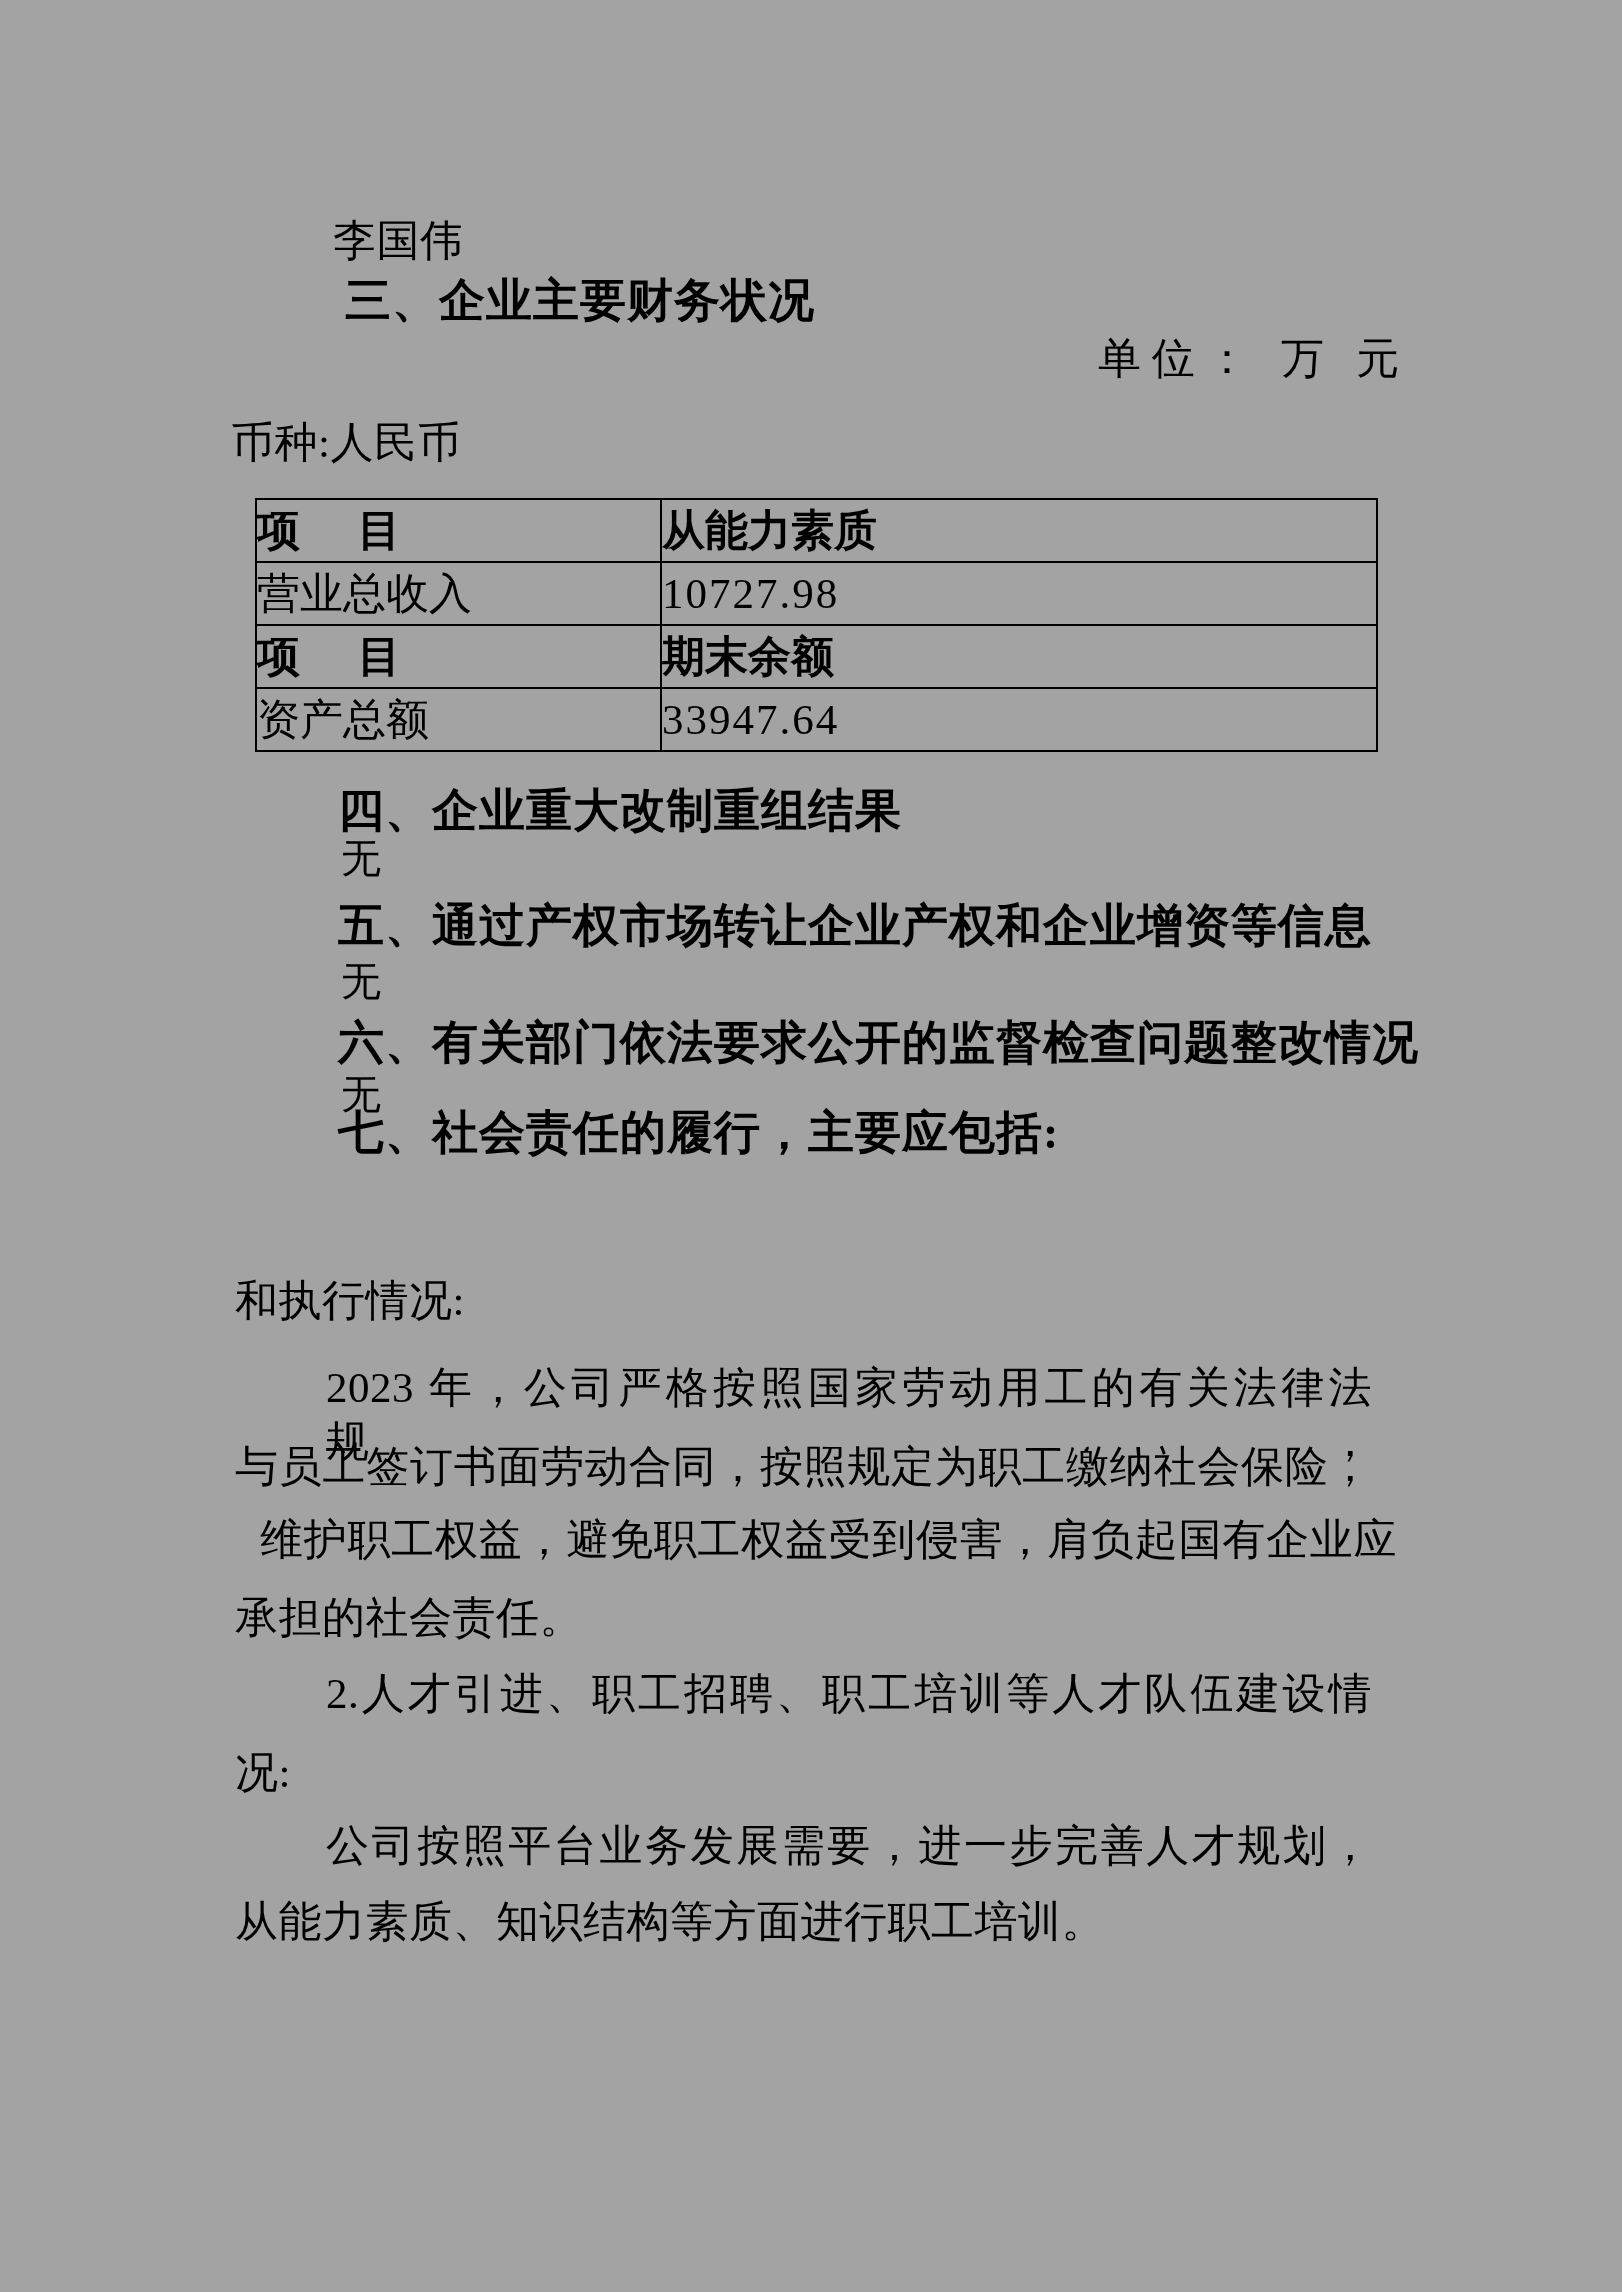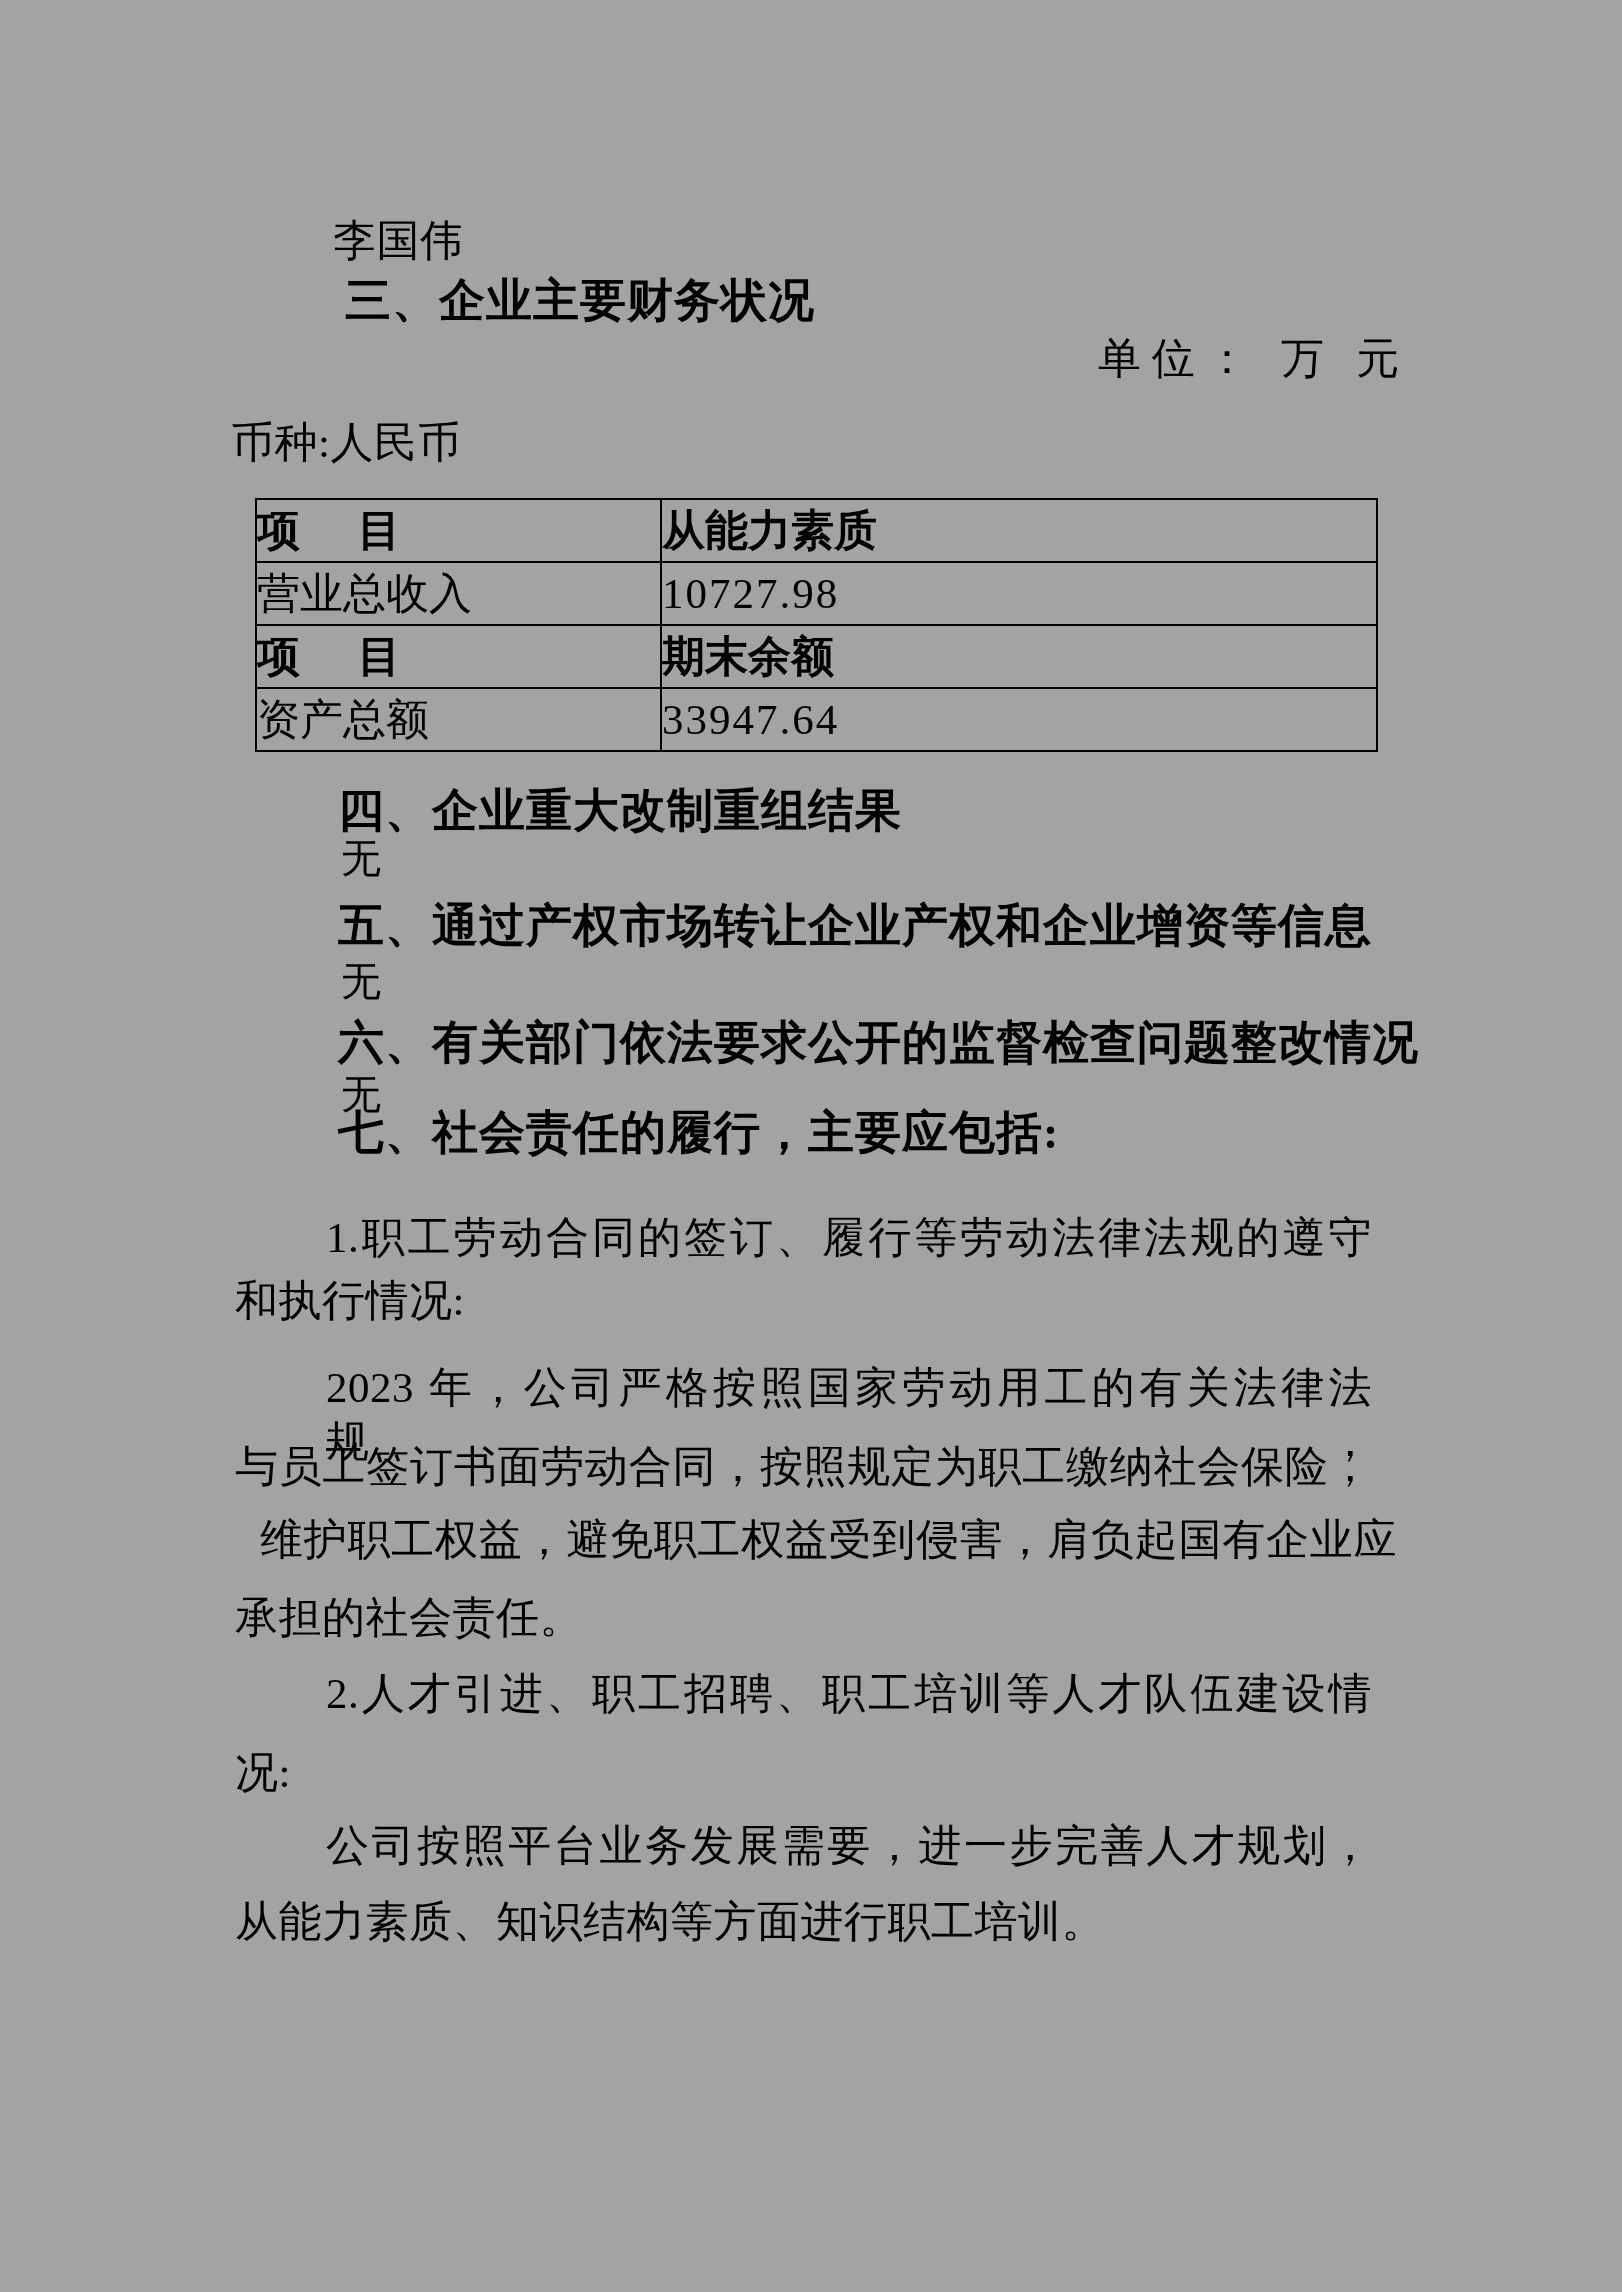--- a/index.html
+++ b/index.html
@@ -113,21 +113,20 @@
   <div class="ln hd" style="left:338px; top:897px;">五、通过产权市场转让企业产权和企业增资等信息</div>
 
   <div class="ln none-ln" style="left:341px; top:957px;">无</div>
 
   <div class="ln hd" style="left:338px; top:1014px;">六、有关部门依法要求公开的监督检查问题整改情况</div>
 
   <div class="ln none-ln" style="left:341px; top:1070px;">无</div>
 
   <div class="ln hd" style="left:338px; top:1104px;">七、社会责任的履行，主要应包括:</div>
 
-  <div class="ln just" style="left:326px; top:1211px; width:1046px;">1.职工劳动合同的签订、履行等劳动法律法规的遵守</div>
 
   <div class="ln" style="left:235px; top:1274px;text-align:center;">和执行情况:</div>
 
   <div class="ln just" style="left:326px; top:1361px; width:1046px;">2023 年，公司严格按照国家劳动用工的有关法律法规，</div>
 
   <div class="ln just" style="left:235px; top:1440px; width:1137px;">与员工签订书面劳动合同，按照规定为职工缴纳社会保险，</div>
 
   <div class="ln just" style="left:235px; top:1513px; width:1137px;margin-left:25px;">维护职工权益，避免职工权益受到侵害，肩负起国有企业应</div>
 
   <div class="ln" style="left:235px; top:1591px;">承担的社会责任。</div>

